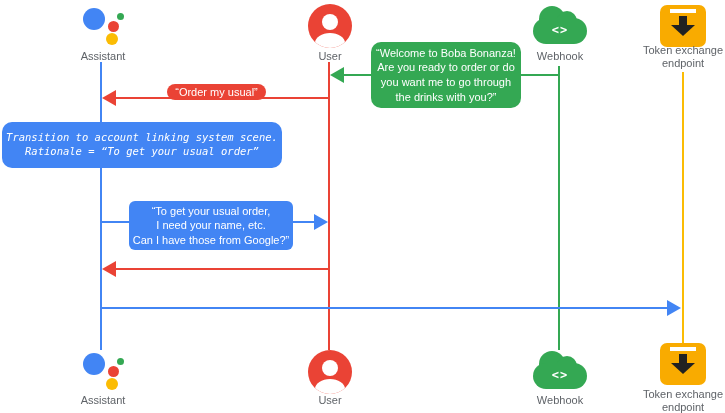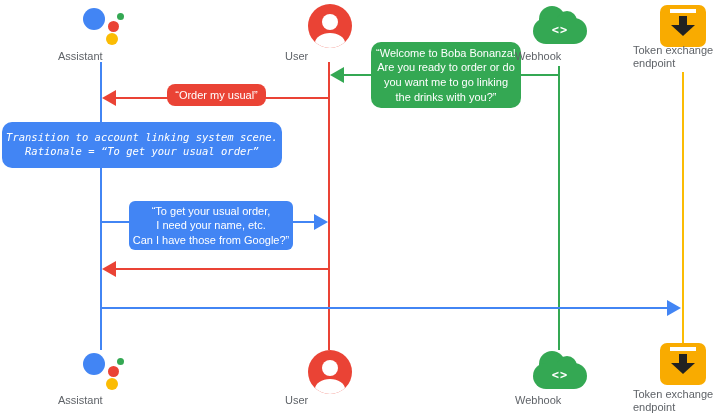--- a/index.html
+++ b/index.html
@@ -24,29 +24,29 @@
   .c-red   { background:#ea4335; } .ahc-red   { border-right-color:#ea4335; border-left-color:#ea4335; }
   .c-blue  { background:#4285f4; } .ahc-blue  { border-right-color:#4285f4; border-left-color:#4285f4; }
 
   
   .msg {
     position:absolute; color:#ffffff; display:flex; align-items:center; justify-content:center;
     text-align:center; white-space:pre-line; font-size:11px; line-height:1.32;
   }
   .mono { font-family:"DejaVu Sans Mono", monospace; font-style:italic; font-size:10.5px; }
   .box-welcome    { left:371px; top:42px;  width:150px; height:66px; background:#34a853; border-radius:10px; }
-  .box-order      { left:167px; top:84px;  width:99px;  height:22px; background:#ea4335; border-radius:8px; }
+  .box-order      { left:167px; top:84px;  width:99px;  height:16px; background:#ea4335; border-radius:8px; }
   .box-transition { left:2px;   top:122px; width:280px; height:46px; background:#4285f4; border-radius:10px; }
   .box-ask        { left:129px; top:201px; width:164px; height:49px; background:#4285f4; border-radius:6px; }
   .box-yes        { left:167px; top:255px; width:99px;  height:30px; background:#ea4335; border-radius:8px; }
   .box-sends      { left:267px; top:289px; width:256px; height:40px; background:#4285f4; border-radius:10px; }
 
   
   .actor-label {
-    position:absolute; color:#5f6368; font-size:11px;
+    position:absolute; text-align:center; color:#5f6368; font-size:11px;
     line-height:1.15; white-space:pre-line;
   }
 
   
   .assistant-icon { position:absolute; width:60px; height:46px; }
   .assistant-icon div { position:absolute; border-radius:50%; }
   .ga-blue   { left:13px; top:6px;  width:22px; height:22px; background:#4285f4; }
   .ga-red    { left:38px; top:19px; width:11px; height:11px; background:#ea4335; }
   .ga-yellow { left:36px; top:31px; width:12px; height:12px; background:#fbbc04; }
   .ga-green  { left:47px; top:11px; width:7px;  height:7px;  background:#34a853; }
@@ -95,21 +95,21 @@
   <div class="ah ah-right ahc-blue" style="left:314px; top:214px;"></div>
 
   <div class="hline c-red" style="left:114px; top:268px; width:215px;"></div>
   <div class="ah ah-left ahc-red" style="left:102px; top:261px;"></div>
 
   <div class="hline c-blue" style="left:101px; top:307px; width:568px;"></div>
   <div class="ah ah-right ahc-blue" style="left:667px; top:300px;"></div>
 
   <div class="msg box-welcome">“Welcome to Boba Bonanza!
 Are you ready to order or do
-you want me to go linking
+you want me to go through
 the drinks with you?”</div>
   <div class="msg box-order">“Order my usual”</div>
   <div class="msg box-transition mono">Transition to account linking system scene.
 Rationale = “To get your usual order”</div>
   <div class="msg box-ask">“To get your usual order,
 I need your name, etc.
 Can I have those from Google?”</div>
 
   <div class="assistant-icon" style="left:70px; top:2px;">
     <div class="ga-blue"></div>

